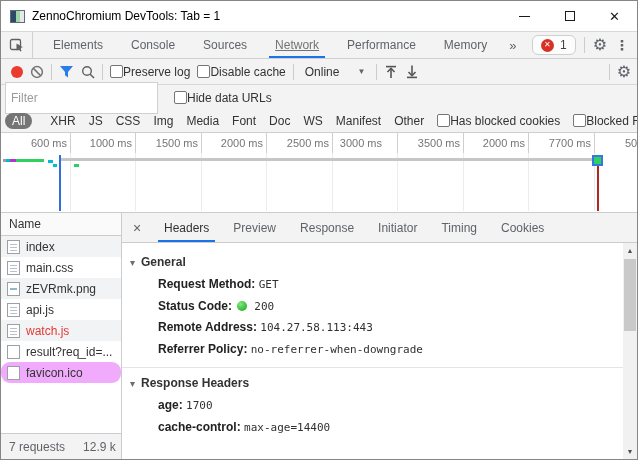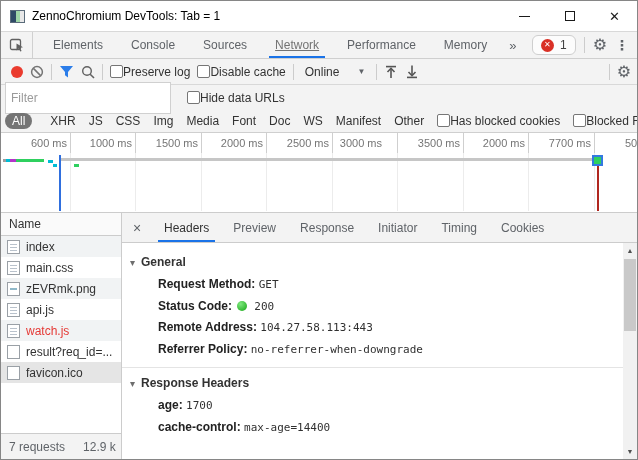--- a/index.html
+++ b/index.html
@@ -41,21 +41,21 @@
   .record-dot { width:12px; height:12px; border-radius:50%; background:#ea3b2e; margin-left:4px; }
   .icon-btn { display:flex; align-items:center; justify-content:center; }
   .chk { appearance:none; -webkit-appearance:none; width:13px; height:13px; border:1px solid #767676; border-radius:2px; background:#fff; flex:0 0 auto; }
   .chk-wrap { display:flex; color:#333; }
   .throttle { display:flex; align-items:center; gap:18px; padding:0 4px; color:#333; }
   .caret { font-size:8px; color:#5f6368; }
   .toolbar-spacer { flex:1; }
 
   
   .filter-row { height:25px; background:#f3f3f3; display:flex; align-items:center; padding:0 4px; gap:14px; }
-  .filter-input { width:166px; height:19px; border:1px solid #d0d0d0; background:#fff; padding:15px 5px; font:12px "Liberation Sans",sans-serif; color:#333; }
+  .filter-input { width:153px; height:19px; border:1px solid #d0d0d0; background:#fff; padding:15px 5px; font:12px "Liberation Sans",sans-serif; color:#333; }
   .filter-input::placeholder { color:#9a9a9a; }
 
   
   .pills-row { height:23px; background:#f3f3f3; border-bottom:1px solid #cfcfcf; display:flex; align-items:center; padding:0 4px; gap:13px; white-space:nowrap; overflow:hidden; }
   .pill-all { background:#757575; color:#fff; border-radius:9px; padding:2px 7px; line-height:1; }
   .pill { color:#333; }
   .pills-row .vsep { margin:0 -4px; }
 
   
   .overview { position:relative; height:80px; background:#fff; border-bottom:1px solid #ccc; overflow:hidden; }
@@ -66,21 +66,21 @@
   .ov-bar { position:absolute; height:3px; }
   .ov-line { position:absolute; top:22px; bottom:1px; width:2px; }
   .ov-marker { position:absolute; top:22px; width:11px; height:11px; border:2px solid #3379e0; background:#2fd05f; }
 
   
   .main { position:absolute; top:212px; bottom:0; left:0; right:0; display:flex; }
   .left-panel { position:relative; width:121px; border-right:1px solid #ccc; background:#fff; overflow:hidden; }
   .col-header { height:23px; background:#fafafa; border-bottom:1px solid #ccc; display:flex; align-items:center; padding-left:8px; color:#333; }
   .req-row { height:21px; display:flex; align-items:center; padding-left:6px; gap:6px; white-space:nowrap; overflow:hidden; }
   .req-row.stripe { background:#f1f3f4; }
-  .req-row.selected { background:#e5e5e5; }
+  .req-row.selected { background:#f0abfc;border-radius:9px; }
   .req-row.failed .req-name { color:#e53935; }
   .ficon { width:13px; height:14px; border:1px solid #9aa0a6; background:#fff; flex:0 0 auto; position:relative; }
   .ficon.doc::after { content:""; position:absolute; left:2px; top:3px; width:7px; height:8px;
       background:repeating-linear-gradient(to bottom,#b9c2cc 0 1px,transparent 1px 3px); }
   .ficon.img::after { content:""; position:absolute; left:2px; top:5px; width:7px; height:2px; background:#8fb8c9; }
   .summary-bar { position:absolute; left:0; right:0; bottom:0; height:26px; background:#f3f3f3; border-top:1px solid #ccc; display:flex; align-items:center; gap:9px; padding:0 8px; color:#5f6368; white-space:nowrap; overflow:hidden; }
 
   .right-panel { position:relative; flex:1; background:#fff; overflow:hidden; }
   .dtab-row { height:30px; background:#f3f3f3; border-bottom:1px solid #ccc; display:flex; align-items:stretch; }
   .close-x { width:30px; display:flex; align-items:center; justify-content:center; color:#5f6368; font-size:14px; }

